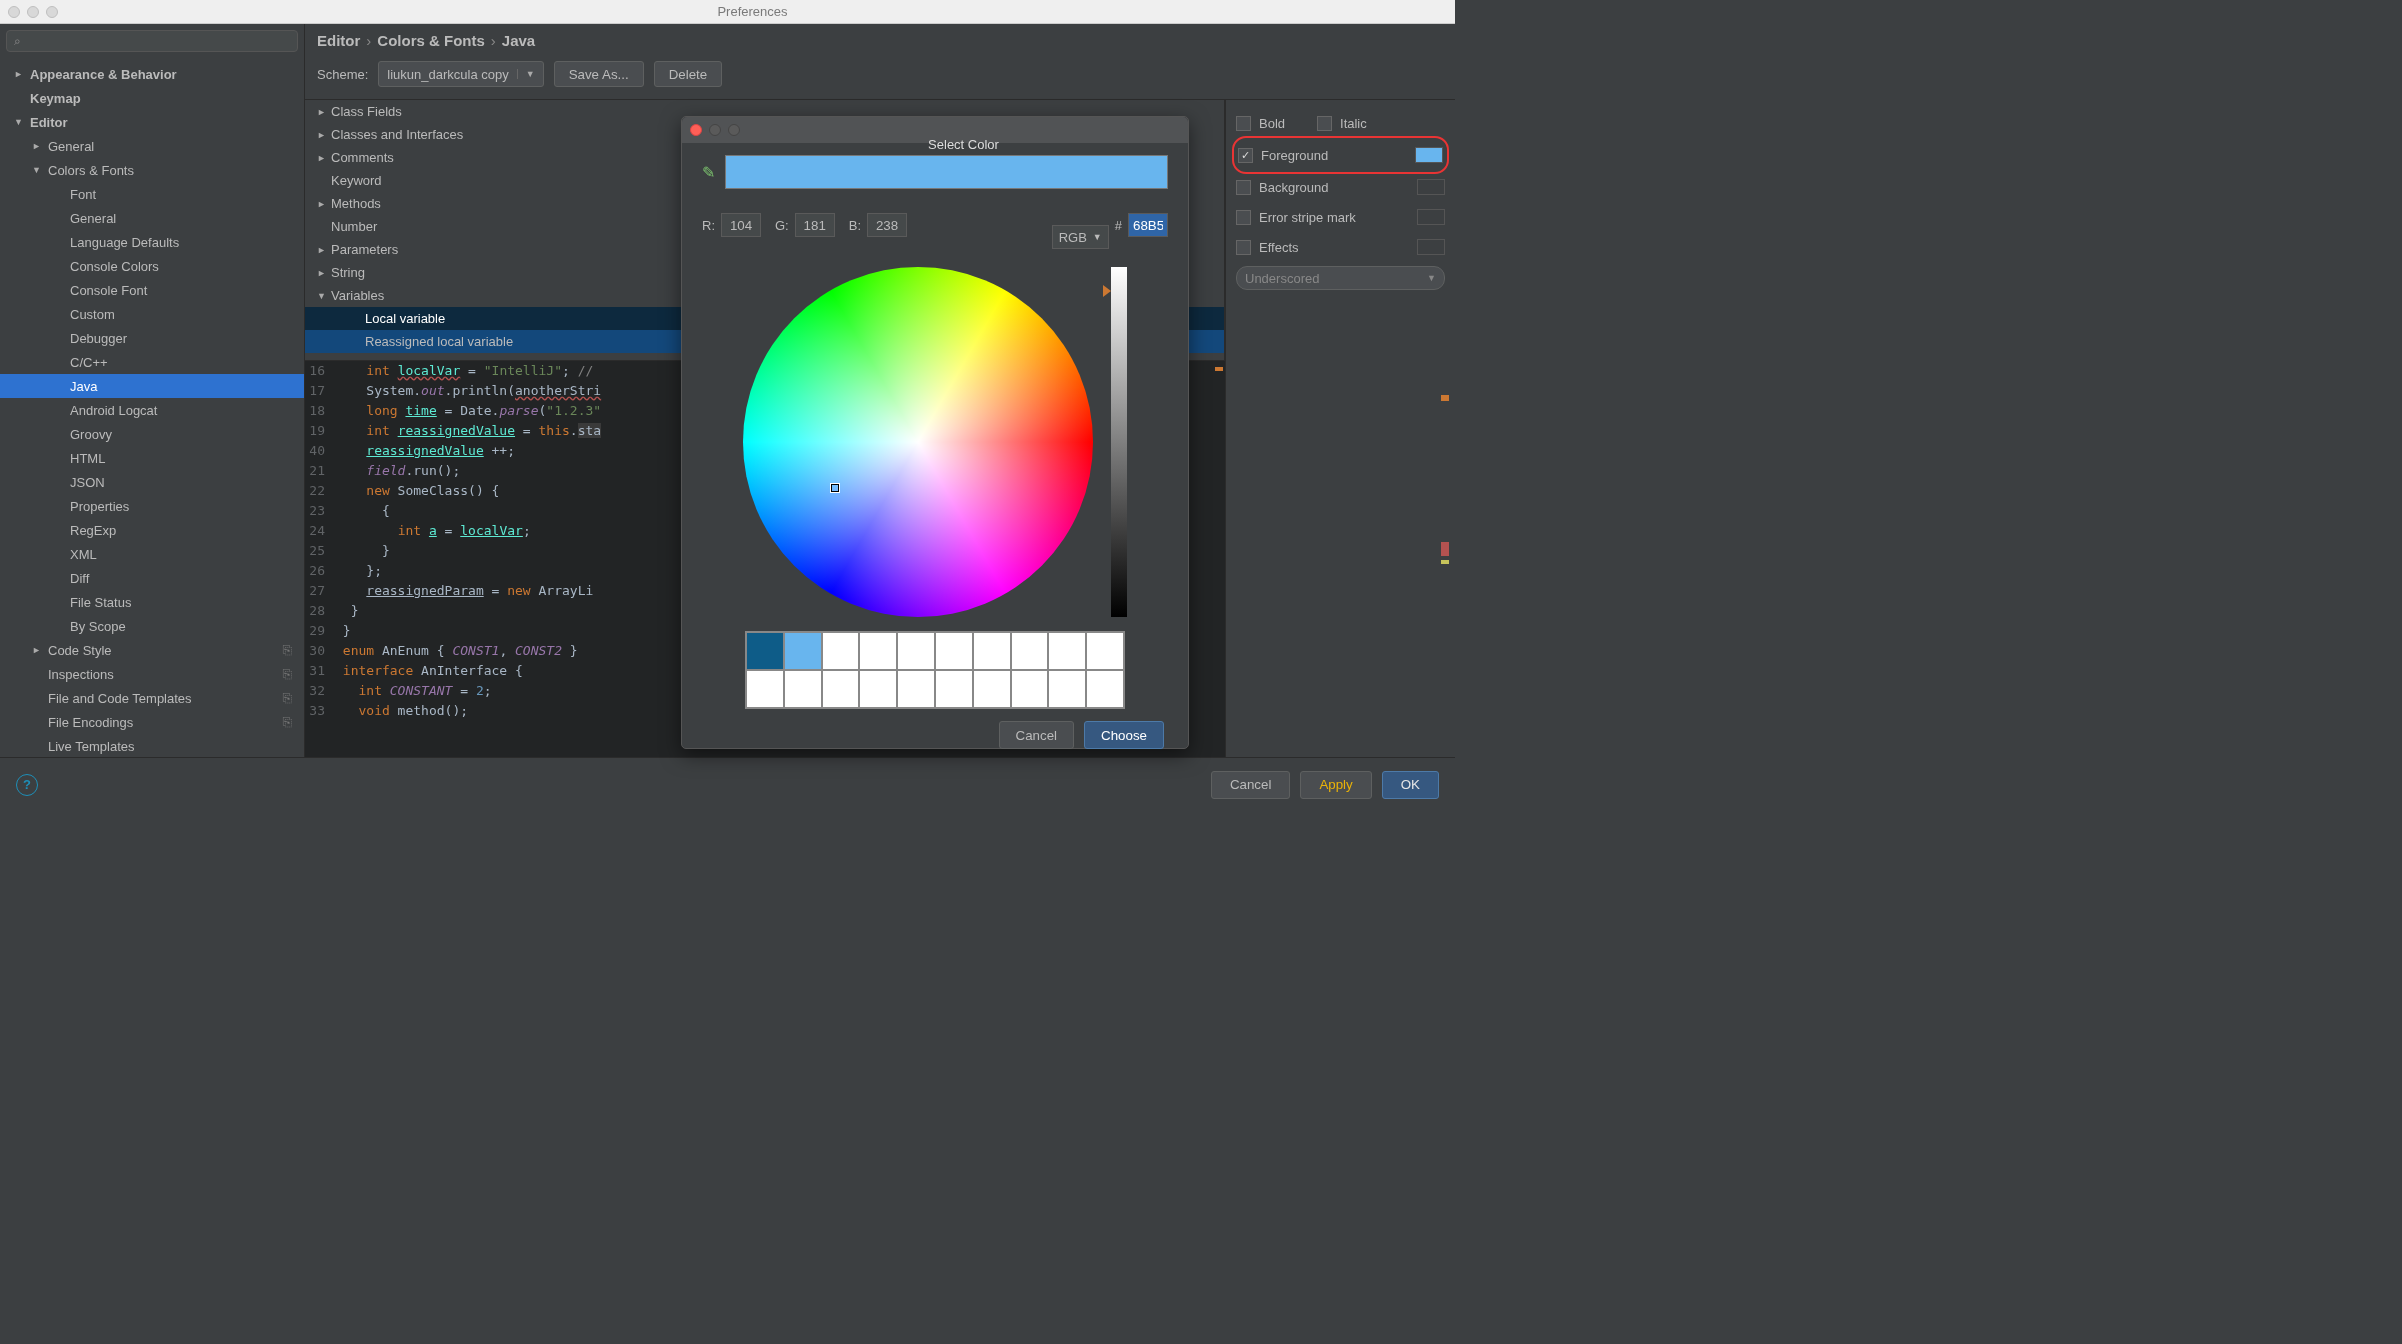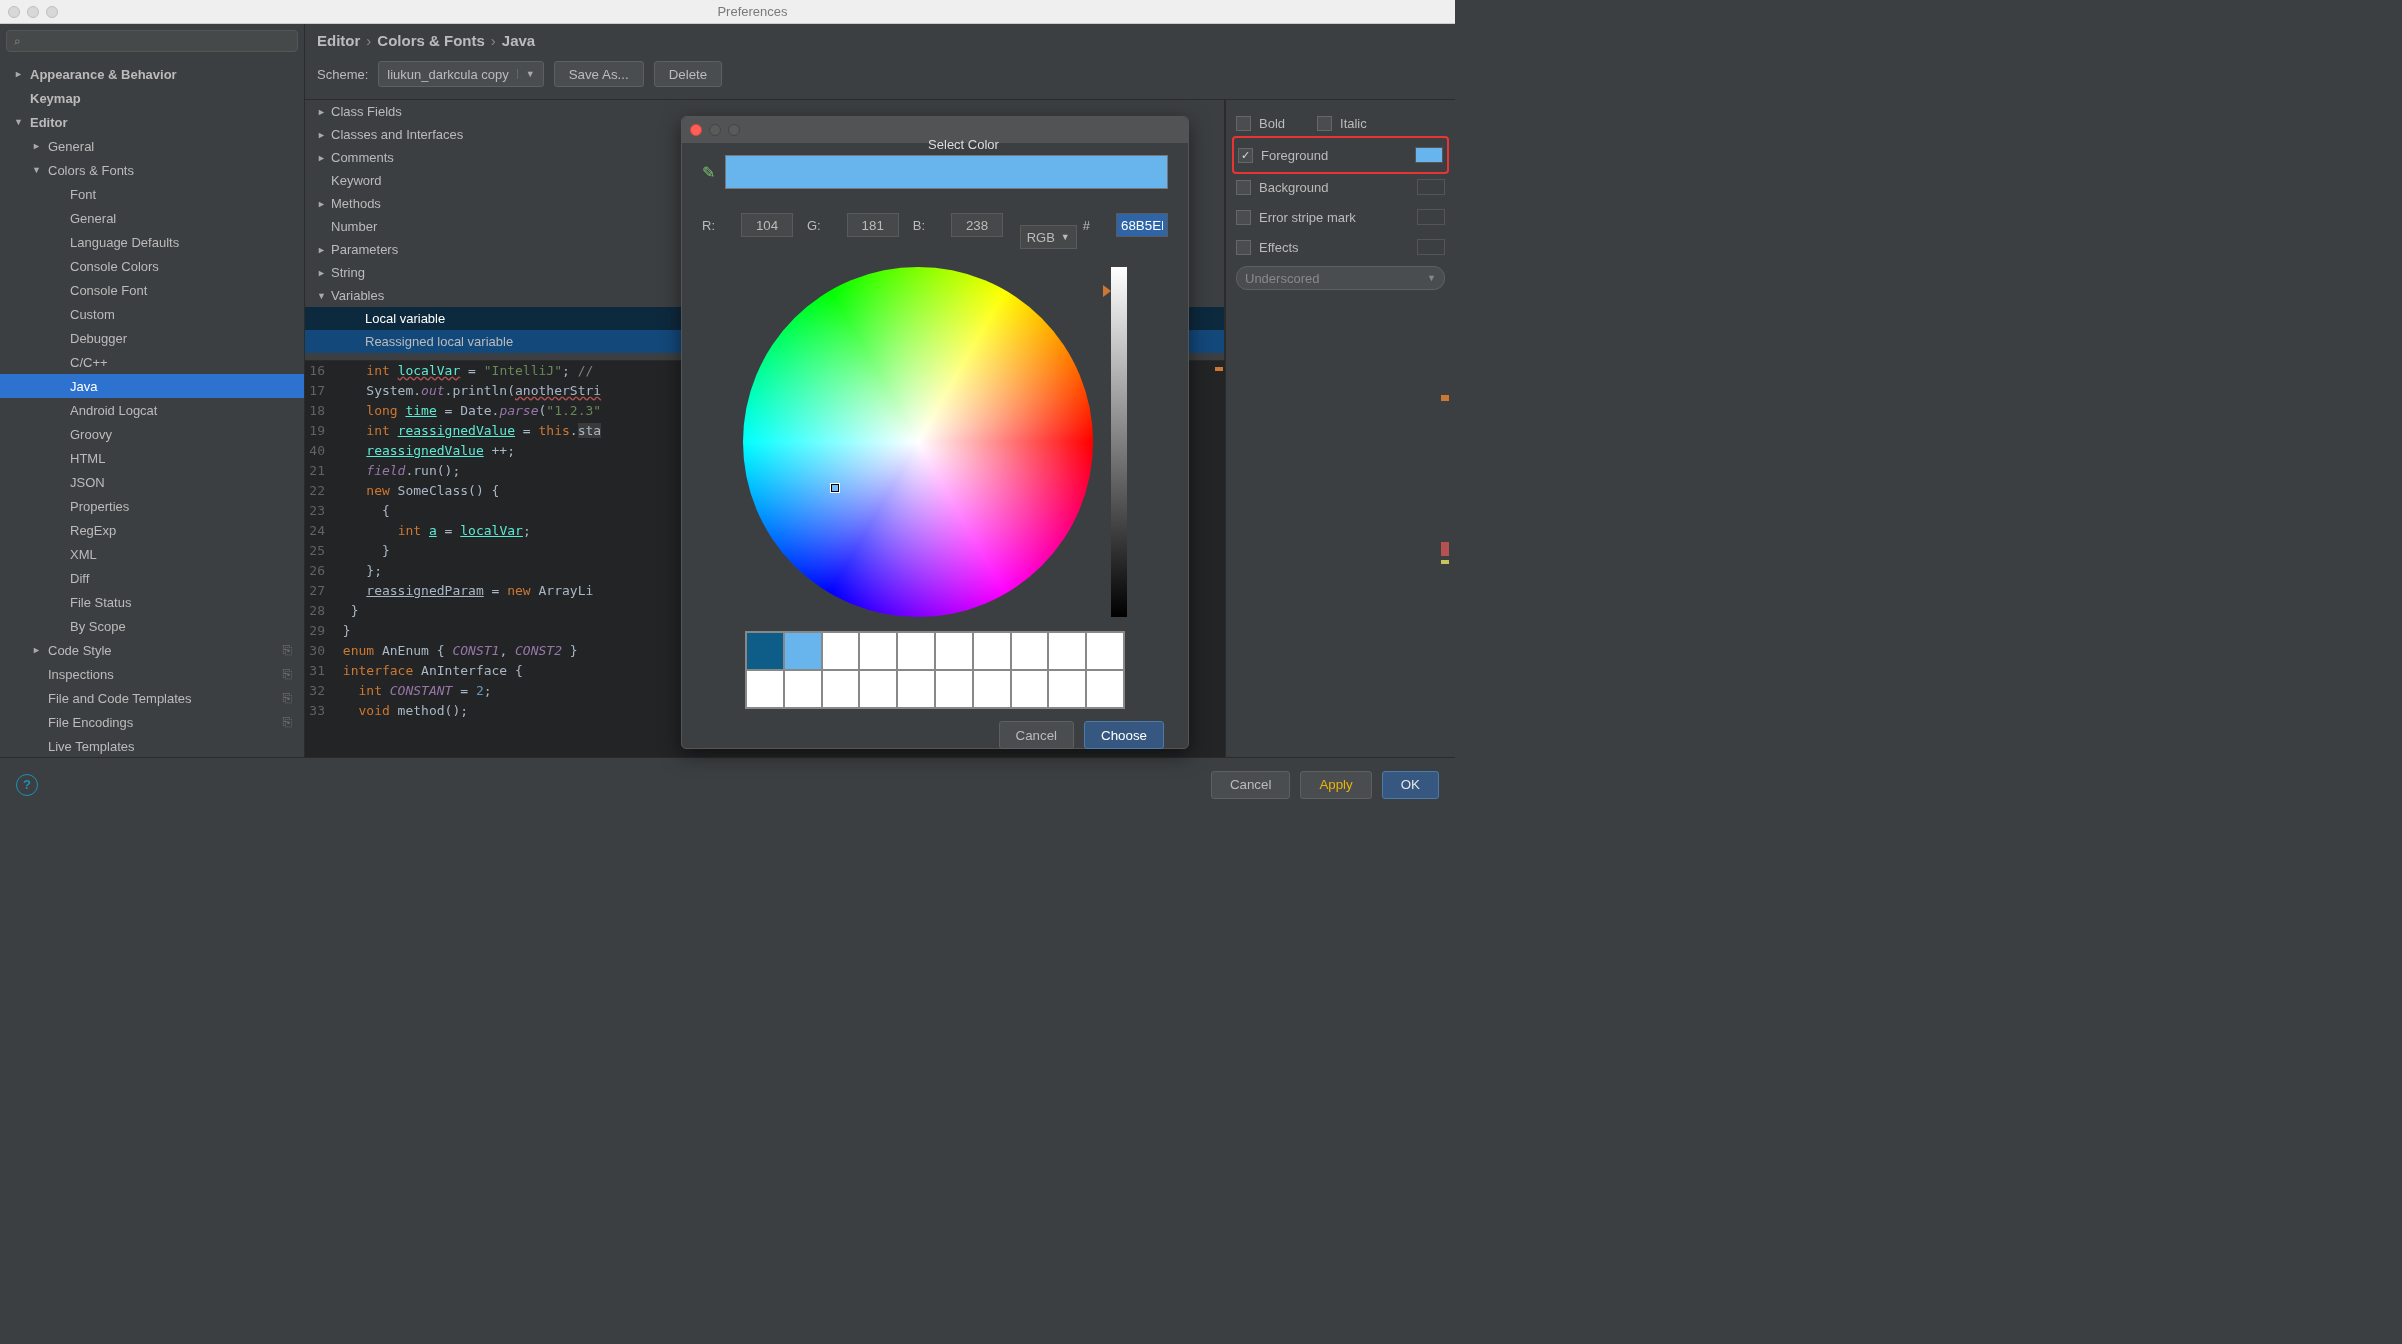--- a/index.html
+++ b/index.html
@@ -110,21 +110,21 @@
 .const { color: #9876aa; font-style: italic; }
 .err { text-decoration: underline wavy #b45250; }
 .underline { text-decoration: underline; }
 
 
 .right-panel { width: 230px; padding: 8px 10px; background: #3c3f41; border-left: 1px solid #2b2b2b; }
 .chk-row { display: flex; align-items: center; height: 30px; gap: 8px; }
 .chk { width: 15px; height: 15px; background: #4a4d50; border: 1px solid #666; display: inline-flex; align-items: center; justify-content: center; font-size: 11px; color: #ddd; }
 .chk.checked::after { content: "✓"; }
 .swatch { width: 28px; height: 16px; border: 1px solid #555; margin-left: auto; }
-.fg-row-box { border: 2px solid #e93434; border-radius: 4px; padding: 2px 4px; margin: -2px -4px; }
+.fg-row-box { border: 2px solid #e93434; border-radius: 14px; padding: 2px 4px; margin: -2px -4px; }
 .effects-dd { background: #4a4d50; border: 1px solid #5e6060; color: #888; height: 24px; display: flex; align-items: center; padding: 0 8px; margin-top: 4px; border-radius: 11px; }
 
 
 .bottom-bar {
   height: 54px; border-top: 1px solid #2b2b2b; background: #3c3f41;
   display: flex; align-items: center; padding: 0 16px; gap: 10px;
 }
 .bottom-bar .help { width: 22px; height: 22px; border: 1.5px solid #1e8fb8; border-radius: 50%; color: #1e8fb8; display: flex; align-items: center; justify-content: center; font-weight: 700; }
 .bottom-bar .spacer { flex: 1; }
 .btn2 { background: #4a4d50; border: 1px solid #5e6060; height: 28px; padding: 0 18px; border-radius: 3px; color: #bbb; cursor: pointer; }
@@ -152,21 +152,21 @@
 .ptl.grey { background: #5a5a5a; border: 0.5px solid #444; }
 .picker-title .title { flex: 1; text-align: center; color: #ddd; margin-top: 28px; }
 
 .picker-body { padding: 12px 20px; flex: 1; display: flex; flex-direction: column; }
 .preview-row { display: flex; align-items: center; gap: 10px; margin-bottom: 12px; }
 .eyedrop { color: #7cc36e; font-size: 16px; }
 .preview-swatch { flex: 1; height: 34px; background: #68b5ee; border: 1px solid #777; }
 
 .rgb-row { display: flex; align-items: center; gap: 6px; margin-bottom: 18px; }
 .rgb-row label { color: #bbb; }
-.rgb-row input { width: 52px; height: 24px; background: #45494a; border: 1px solid #5a5a5a; color: #bbb; text-align: center; margin-left: 20px; }
+.rgb-row input { width: 40px; height: 24px; background: #45494a; border: 1px solid #5a5a5a; color: #bbb; text-align: center; }
 .rgb-format { background: #45494a; border: 1px solid #5a5a5a; height: 24px; padding: 0 6px; display: flex; align-items: center; gap: 6px; color: #bbb; margin-left: auto; margin-top: 24px; }
 .hex-in { width: 68px; height: 24px; background: #45494a; border: 1px solid #5a5a5a; color: #bbb; padding: 0 4px; }
 .hex-in.sel { background: #2f65a7; color: #fff; }
 
 .wheel-row { display: flex; gap: 18px; justify-content: center; margin-bottom: 14px; position: relative; }
 .wheel { width: 350px; height: 350px; border-radius: 50%; position: relative; overflow: hidden; }
 .wheel .hue {
   position: absolute; inset: 0;
   background: conic-gradient(from 90deg, red, magenta, blue, cyan, lime, yellow, red);
 }

